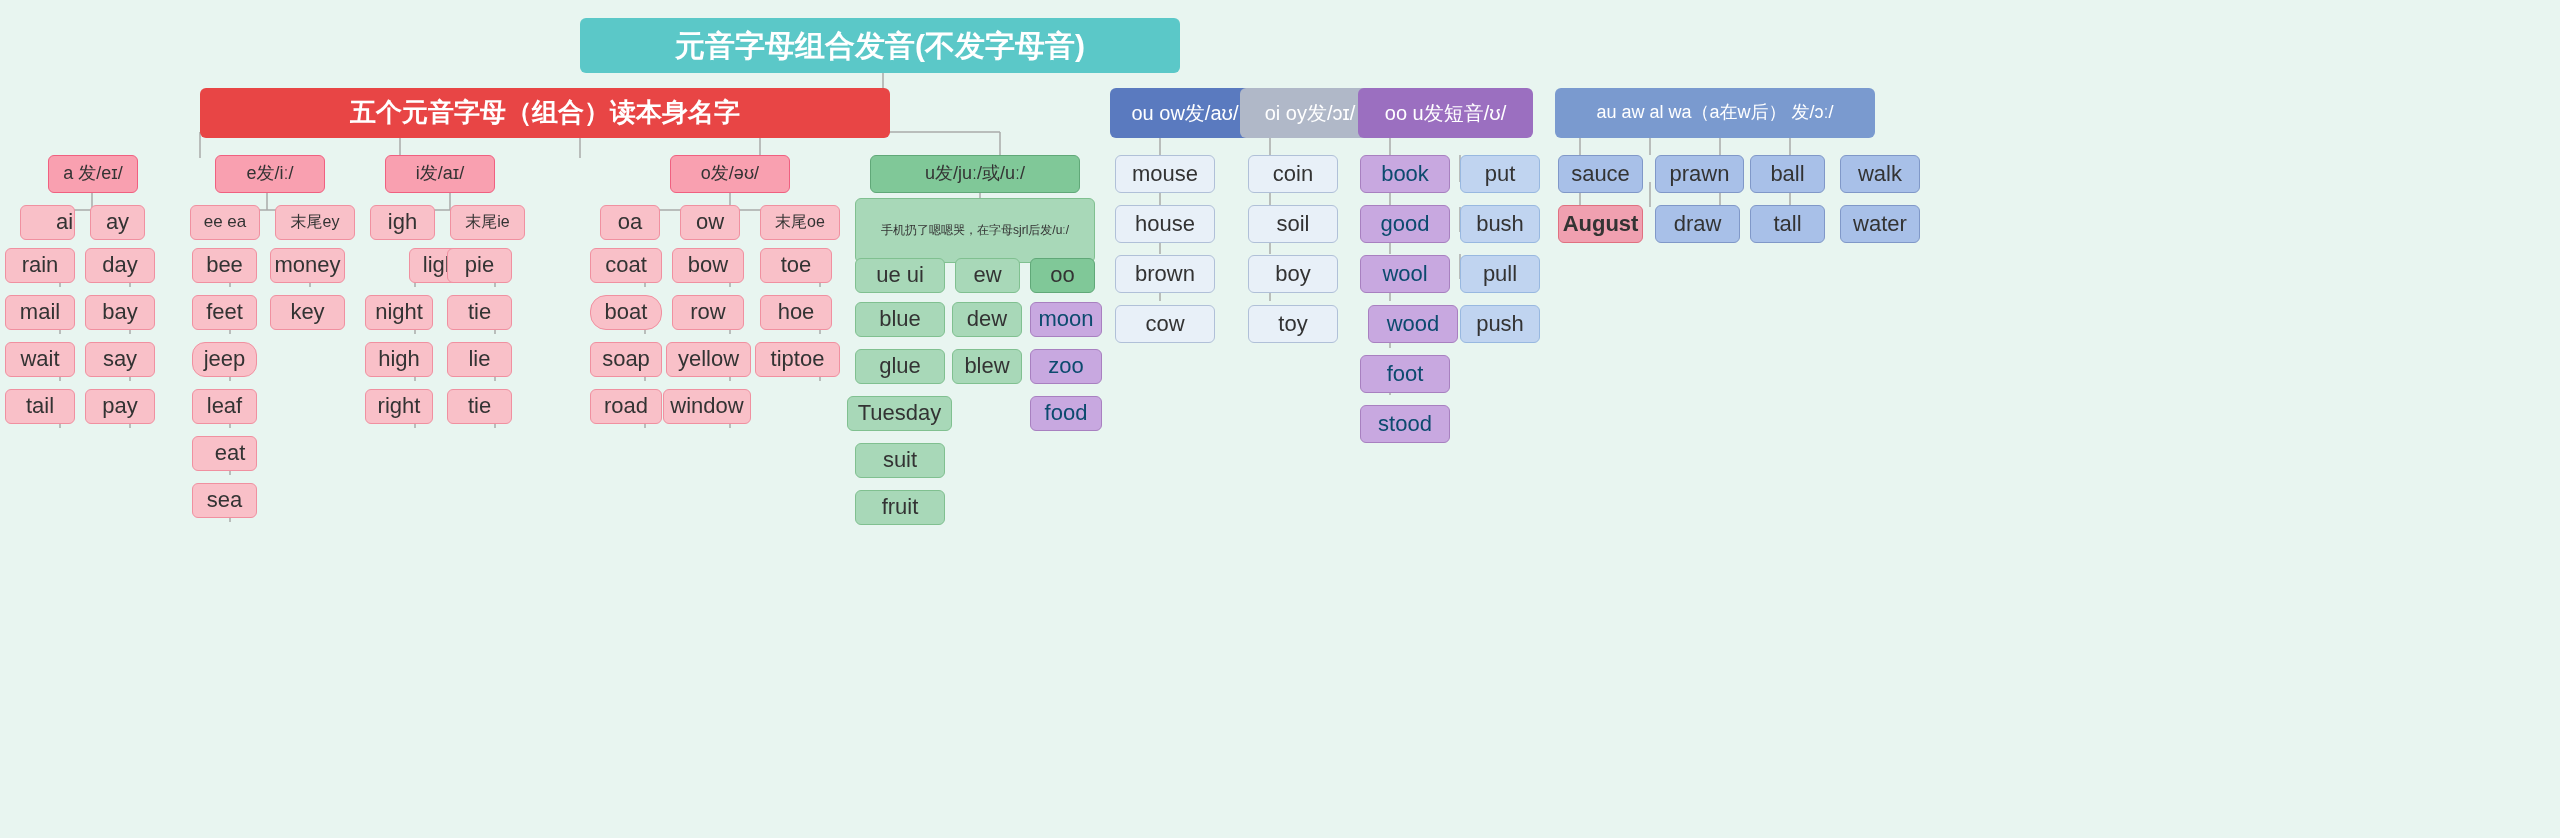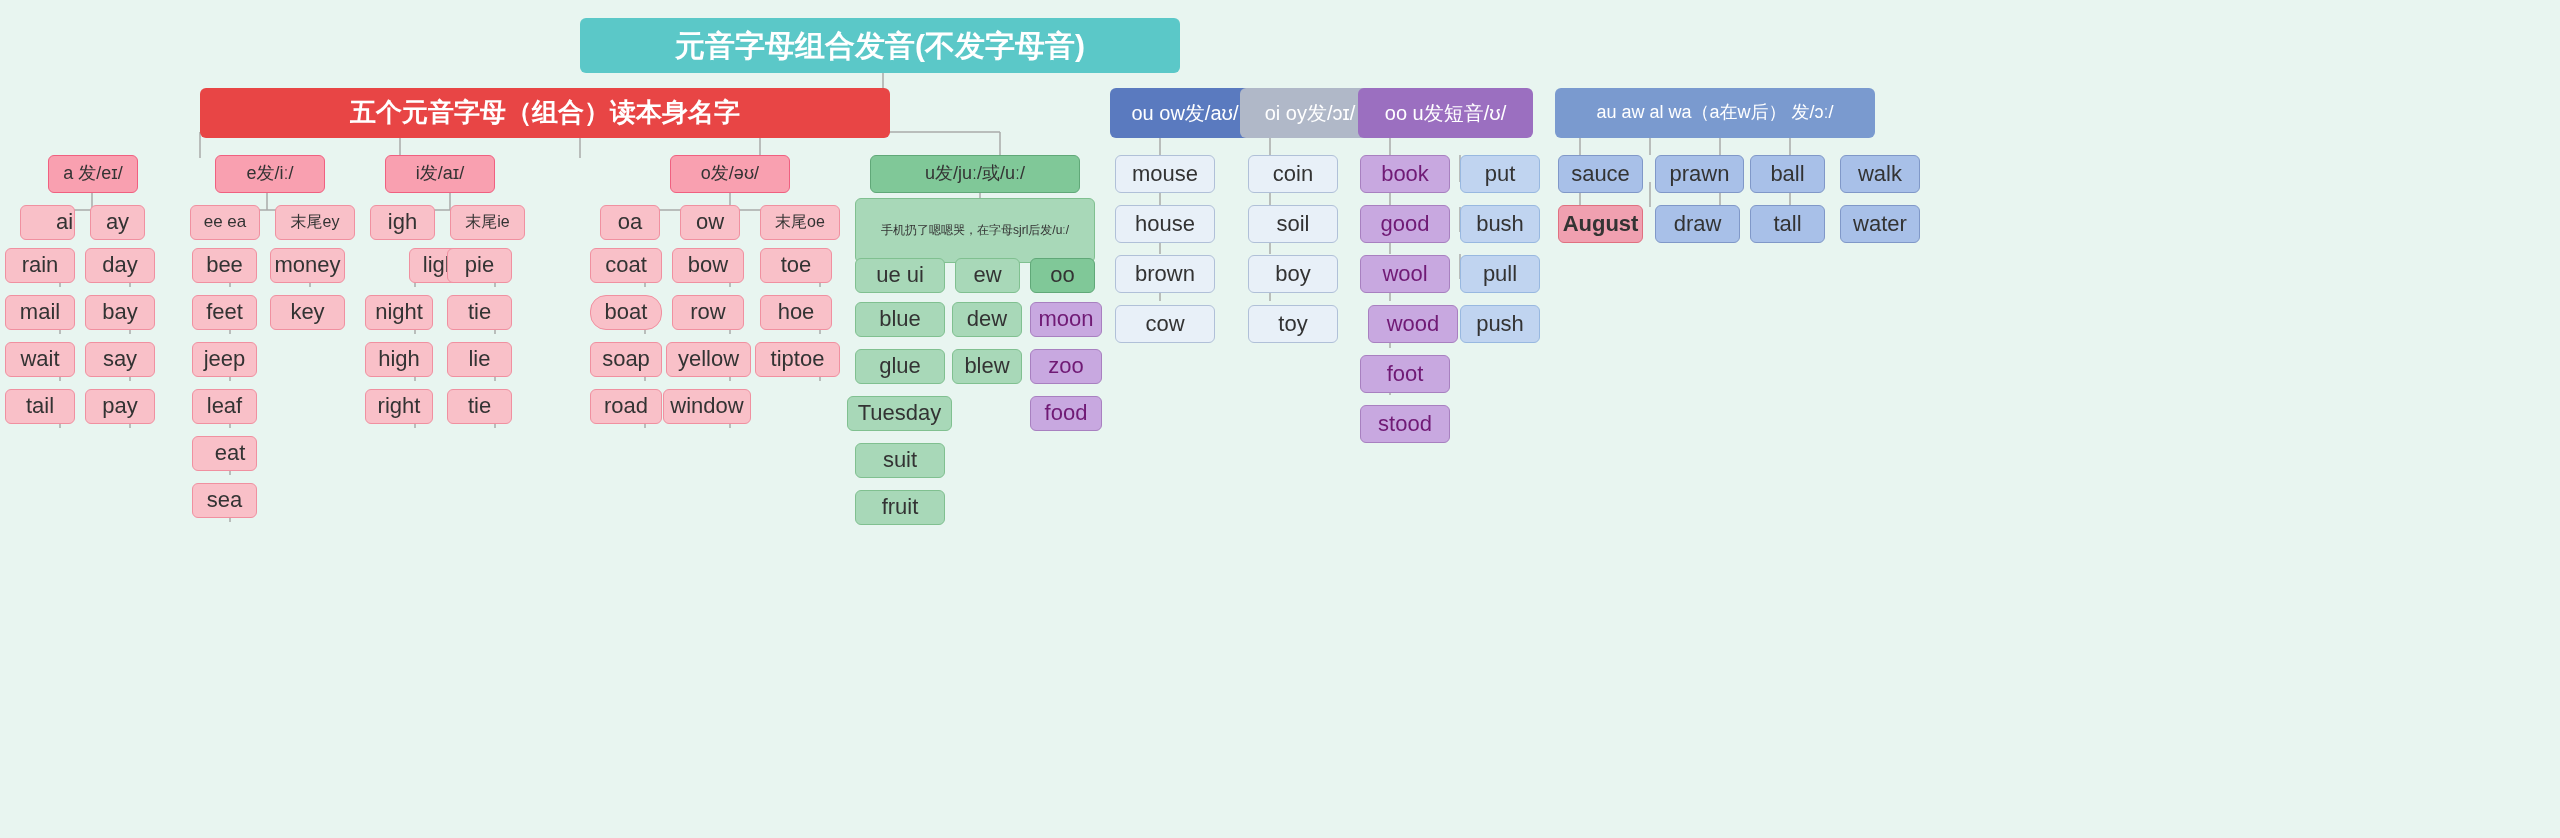--- a/index.html
+++ b/index.html
@@ -31,21 +31,21 @@
     .teal-header { background: #5bc8c8; color: white; border: none; font-size: 30px; font-weight: bold; }
     .red-header { background: #e84545; color: white; border: none; font-size: 26px; font-weight: bold; }
     .blue-header { background: #5a7abf; color: white; border: none; font-size: 22px; }
     .gray-header { background: #b0b8c8; color: white; border: none; font-size: 22px; }
     .purple-header { background: #9b6fc0; color: white; border: none; font-size: 22px; }
     .darkblue-header { background: #7a9acf; color: white; border: none; font-size: 22px; }
     .pink-node { background: #f9c0c8; color: #333; border: 1px solid #f090a0; }
     .pink-dark { background: #f9a0b0; color: #333; border: 1px solid #f06080; }
     .green-node { background: #a8d8b8; color: #333; border: 1px solid #80c090; }
     .green-dark { background: #80c898; color: #333; border: 1px solid #60a878; }
-    .purple-node { background: #c8a8e0; color: #701a75; border: 1px solid #a880c0; }
+    .purple-node { background: #c8a8e0; color: #0c4a6e; border: 1px solid #a880c0; }
     .blue-node { background: #a8c0e8; color: #333; border: 1px solid #8098c8; }
     .blue-light { background: #c0d4f0; color: #333; border: 1px solid #98b8e0; }
     .white-node { background: #e8f0f8; color: #333; border: 1px solid #b0c0d8; }
     .red-light { background: #f0a0b0; color: #333; border: 1px solid #e07080; font-weight: bold; }
 
     
     .svg-lines {
       position: absolute;
       top: 0; left: 0;
       width: 2560px;
@@ -201,21 +201,21 @@
   <div class="node pink-node" style="left:85px; top:295px; width:70px; height:35px;">bay</div>
   <div class="node pink-node" style="left:85px; top:342px; width:70px; height:35px;">say</div>
   <div class="node pink-node" style="left:85px; top:389px; width:70px; height:35px;">pay</div>
 
   <div class="node pink-dark" style="left:215px; top:155px; width:110px; height:38px; font-size:18px;">e发/iː/</div>
   <div class="node pink-node" style="left:190px; top:205px; width:70px; height:35px; font-size:17px;">ee ea</div>
   <div class="node pink-node" style="left:275px; top:205px; width:80px; height:35px; font-size:16px;">末尾ey</div>
 
   <div class="node pink-node" style="left:192px; top:248px; width:65px; height:35px;">bee</div>
   <div class="node pink-node" style="left:192px; top:295px; width:65px; height:35px;">feet</div>
-  <div class="node pink-node" style="left:192px; top:342px; width:65px; height:35px;">jeep</div>
+  <div class="node pink-node" style="left:192px; top:342px; width:65px; height:35px;border-radius:13px;">jeep</div>
   <div class="node pink-node" style="left:192px; top:389px; width:65px; height:35px;">leaf</div>
   <div class="node pink-node" style="left:192px; top:436px; width:65px; height:35px;padding-left:19px;">eat</div>
   <div class="node pink-node" style="left:192px; top:483px; width:65px; height:35px;">sea</div>
 
   <div class="node pink-node" style="left:270px; top:248px; width:75px; height:35px;">money</div>
   <div class="node pink-node" style="left:270px; top:295px; width:75px; height:35px;">key</div>
 
   <div class="node pink-dark" style="left:385px; top:155px; width:110px; height:38px; font-size:18px;">i发/aɪ/</div>
   <div class="node pink-node" style="left:370px; top:205px; width:65px; height:35px;">igh</div>
   <div class="node pink-node" style="left:450px; top:205px; width:75px; height:35px; font-size:16px;">末尾ie</div>

